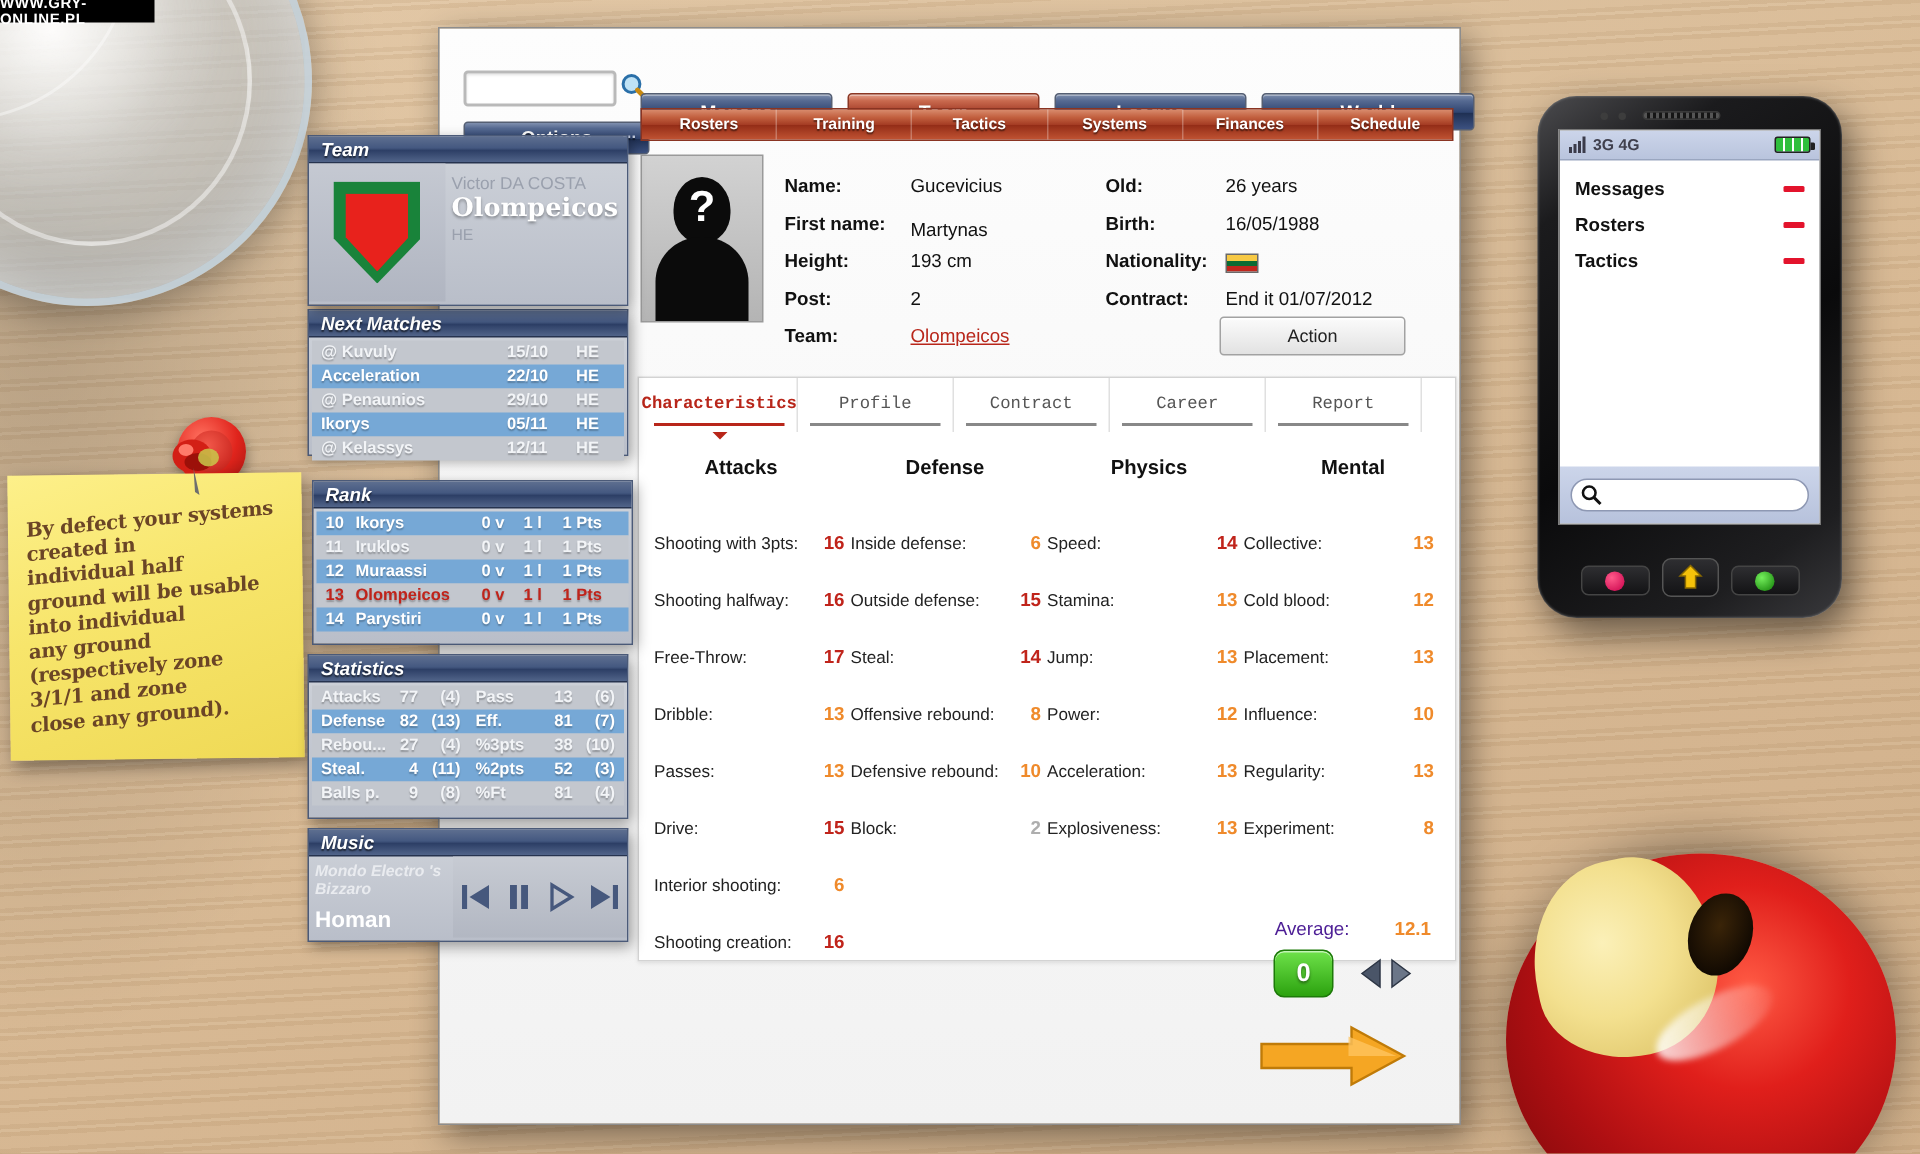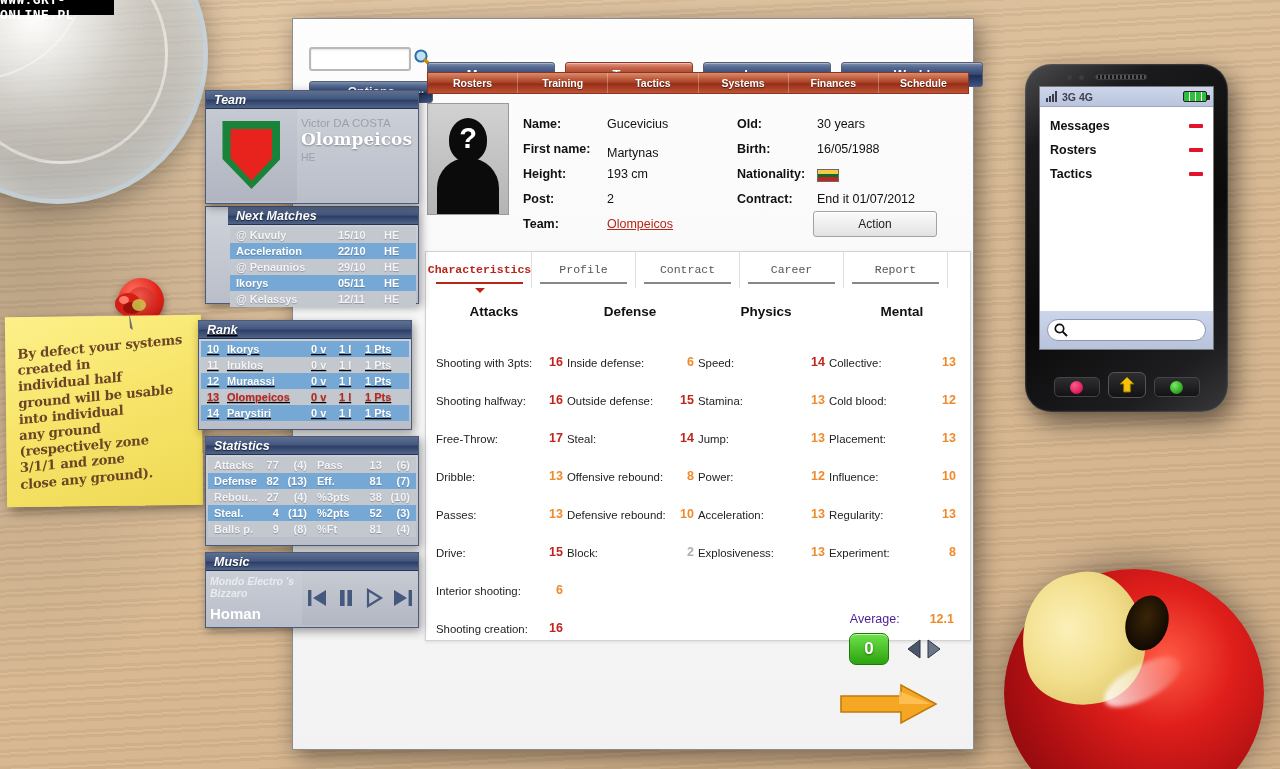--- a/index.html
+++ b/index.html
@@ -418,27 +418,27 @@
   .row {
     display:flex; align-items:center; height:16px;
     font-size:11px; font-weight:700; color:#fff;
     padding: 0 6px;
     text-shadow: 0 1px 1px rgba(0,0,0,0.25);
   }
   .row.odd  { background:#c3c7ce; color:#f2f4f7; }
   .row.even { background:#76a8d6; }
 
   
-  #panel-matches { left: 205px; top: 206px; height: 98px; padding-left: 22px; }
+  #panel-matches { left: 205px; top: 206px; height: 98px; }
   .m-opp  { flex:1; }
   .m-date { width:46px; }
   .m-lg   { width:26px; text-align:left; }
 
   
-  #panel-rank { left: 198px; top: 320px; height: 110px; text-decoration: underline; }
+  #panel-rank { left: 208px; top: 320px; height: 110px; }
   .r-pos  { width:20px; }
   .r-name { flex:1; }
   .r-w    { width:28px; }
   .r-l    { width:26px; }
   .r-pts  { width:38px; }
   .row.highlight { color:#c0241b; }
 
   
   #panel-stats { left: 205px; top: 436px; height: 110px; }
   .s-name { width:52px; }
@@ -453,23 +453,23 @@
   #music-track { font-size:10.5px; font-style:italic; color:#e9ebef; line-height:12px; font-weight:700;}
   #music-artist { font-size:15px; font-weight:700; color:#fff; margin-top:6px; }
   #music-controls {
     flex:1; display:flex; align-items:center; justify-content:space-around;
     background: linear-gradient(#c7cbd3,#b2b7c2);
   }
   .mbtn { cursor:pointer; }
 
   
   #watermark {
-    position:absolute; left:0; top:0; width:114px; height:15px;
-    background:#000; color:#fff; font-size:13px; font-weight:700;
-    font-family:Liberation Mono, monospace;
+    position:absolute; left:0; top:0; width:103px; height:15px;
+    background:#000; color:#fff; font-size:10px; font-weight:700;
+    font-family:Liberation Sans, sans-serif;
     display:flex; align-items:center; justify-content:center;
     letter-spacing:0.4px; z-index:50;
   }
 </style>
 </head>
 <body>
 
 <div id="desk"></div>
 <div id="desk-shadow-left"></div>
 
@@ -615,21 +615,21 @@
       <div id="silhouette">
         <div class="head"></div>
         <div class="body"></div>
         <div class="qmark">?</div>
       </div>
     </div>
 
     <div class="pfield plabel" style="left:96px;  top:16px;">Name:</div>
     <div class="pfield pvalue" style="left:180px; top:16px;">Gucevicius</div>
     <div class="pfield plabel" style="left:310px; top:16px;">Old:</div>
-    <div class="pfield pvalue" style="left:390px; top:16px;">30 years</div>
+    <div class="pfield pvalue" style="left:390px; top:16px;">26 years</div>
 
     <div class="pfield plabel" style="left:96px;  top:41px;">First name:</div>
     <div class="pfield pvalue" style="left:180px; top:45px;">Martynas</div>
     <div class="pfield plabel" style="left:310px; top:41px;">Birth:</div>
     <div class="pfield pvalue" style="left:390px; top:41px;">16/05/1988</div>
 
     <div class="pfield plabel" style="left:96px;  top:66px;">Height:</div>
     <div class="pfield pvalue" style="left:180px; top:66px;">193 cm</div>
     <div class="pfield plabel" style="left:310px; top:66px;">Nationality:</div>
     <div id="flag" style="left:390px; top:68px;"></div>

